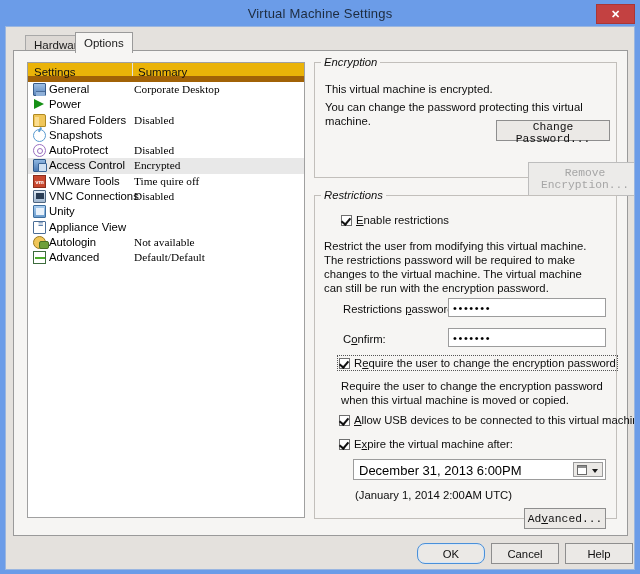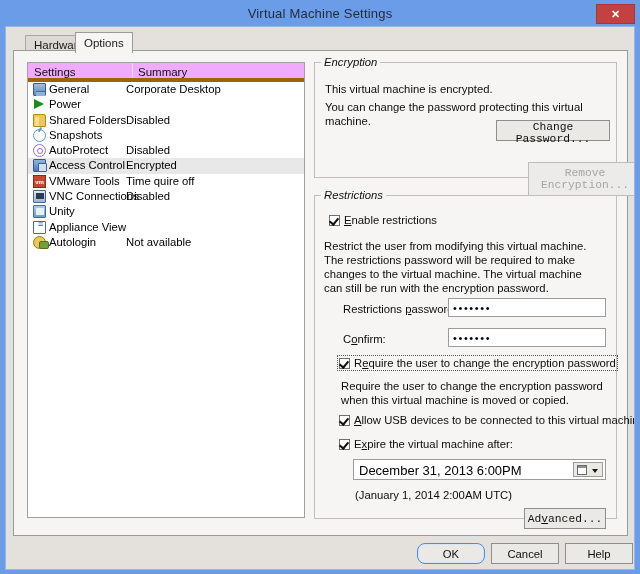--- a/index.html
+++ b/index.html
@@ -87,22 +87,22 @@
   
   .list-frame {
     position: absolute; left: 13px; top: 11px;
     width: 278px; height: 456px;
     background: #ffffff;
     border: 1px solid #a0a0a0;
   }
   .list-header {
     position: relative;
     height: 19px;
-    background: #f0abfc;
-    border-bottom: 4px solid #a16207;
+    background: #eab308;
+    border-bottom: 6px solid #a16207;
     font-size: 11.5px;
     color: #101010;
   }
   .list-header .hcell {
     position: absolute; top: 3px;
   }
   .list-header .hcell.c1 { left: 6px; }
   .list-header .hcell.c2 { left: 110px; }
   .list-header .hdiv {
     position: absolute; left: 104px; top: 0; bottom: 0;
@@ -116,21 +116,21 @@
     color: #000;
     cursor: default;
     white-space: nowrap;
   }
   .row.selected { background: #e8e8e8; }
   .row .ico {
     position: absolute; left: 5px; top: 1px;
     width: 13px; height: 13px;
   }
   .row .lbl { position: absolute; left: 21px; top: 1px; }
-  .row .sum { position: absolute; left: 98px; top: 1px; }
+  .row .sum { position: absolute; left: 106px; top: 1px; font-family: Liberation Serif, serif; }
 
   
   .ic-monitor { background: linear-gradient(#9fc0e5,#5b86bd); border:1px solid #3a5d8a; border-radius:1px; }
   .ic-monitor:after { content:""; position:absolute; left:2px; top:7px; width:9px; height:4px; background:#8fb0d8; border-top:1px solid #4a6d9a;}
   .ic-play { width:0 !important; height:0 !important; left:6px !important; top:2px !important;
     border-left:10px solid #159015; border-top:5.5px solid transparent; border-bottom:5.5px solid transparent; }
   .ic-folder { background:#f0c659; border:1px solid #b08a22; border-radius:1px 2px 1px 1px; }
   .ic-folder:after{content:""; position:absolute; left:1px; top:2px; width:4px; height:9px; background:#fadd90;}
   .ic-snap { border:1.6px solid #5a9bd0; border-radius:50%; background:#fff; }
   .ic-snap:after{content:""; position:absolute; left:5px; top:-3px; width:1.6px; height:5px; background:#5a9bd0; transform:rotate(30deg);}
@@ -328,37 +328,42 @@
             <div class="row">
               <span class="ico ic-appl"></span>
               <span class="lbl">Appliance View</span>
               <span class="sum"></span>
             </div>
             <div class="row">
               <span class="ico ic-autologin"></span>
               <span class="lbl">Autologin</span>
               <span class="sum">Not available</span>
             </div>
+            <div class="row">
+              <span class="ico ic-adv"></span>
+              <span class="lbl">Advanced</span>
+              <span class="sum">Default/Default</span>
+            </div>
           </div>
       </div>
 
       <div class="right">
 
         <fieldset class="group grp-encryption">
           <legend>Encryption</legend>
           <div class="txt" style="left:10px; top:14px;">This virtual machine is encrypted.</div>
           <div class="txt" style="left:10px; top:32px;">You can change the password protecting this virtual machine.</div>
           <button class="btn" style="left:181px; top:52px; width:114px; height:21px;">Change Password...</button>
           <button class="btn disabled" disabled="" style="left:181px; top:94px; width:114px; height:34px;margin-left:32px;">Remove Encryption...</button>
         </fieldset>
 
         <fieldset class="group grp-restrictions">
           <legend>Restrictions</legend>
 
-          <label class="cb-wrap" style="left:14px; top:13px;">
+          <label class="cb-wrap" style="left:26px; top:13px;">
             <span class="cb checked"></span><span><u class="mn">E</u>nable restrictions</span>
           </label>
 
           <div class="txt" style="left:9px; top:38px; width:277px;">Restrict the user from modifying this virtual machine. The restrictions password will be required to make changes to the virtual machine. The virtual machine can still be run with the encryption password.</div>
 
           <div class="txt" style="left:28px; top:101px;">Restrictions <u class="mn">p</u>assword:</div>
           <input class="field pw" type="text" readonly="" style="left: 133px; top: 97px; width: 158px; height: 19px;" value="•••••••">
 
           <div class="txt" style="left:28px; top:131px;">C<u class="mn">o</u>nfirm:</div>
           <input class="field pw" type="text" readonly="" style="left: 133px; top: 127px; width: 158px; height: 19px;" value="•••••••">

